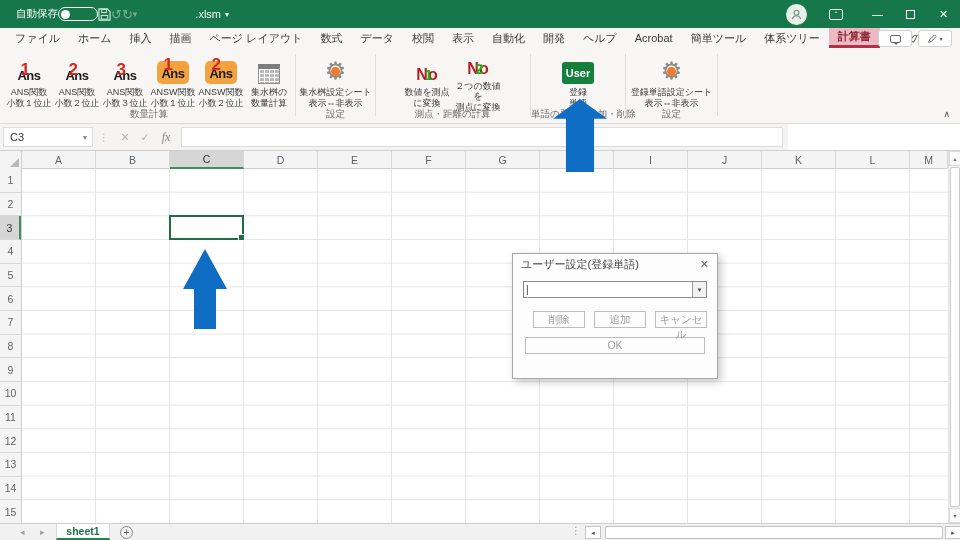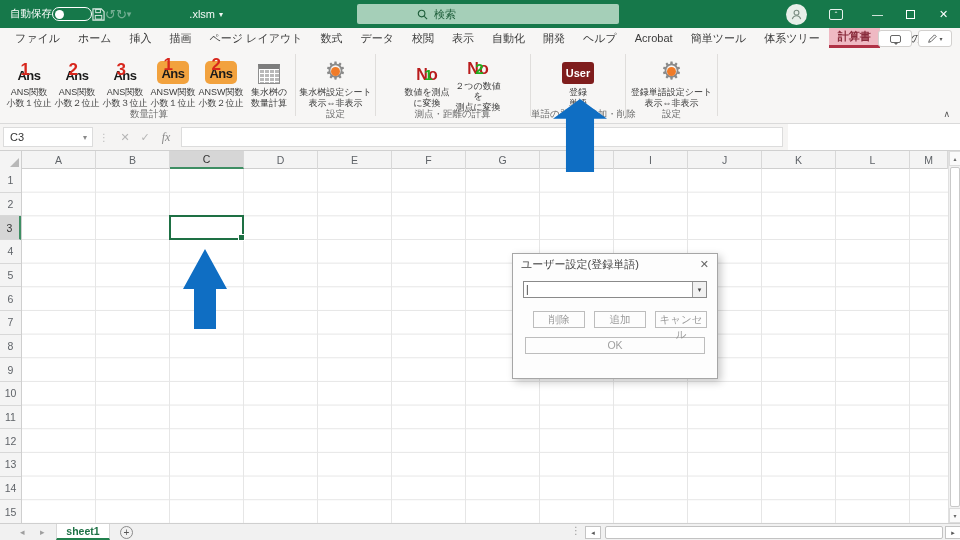--- a/index.html
+++ b/index.html
@@ -3,21 +3,21 @@
 <meta charset="utf-8">
 <style>
   * { margin:0; padding:0; box-sizing:border-box; }
   html,body { width:960px; height:540px; overflow:hidden; }
   body { font-family:"Liberation Sans","DejaVu Sans",sans-serif; }
   #app { position:relative; width:960px; height:540px; background:#fff; overflow:hidden; }
   .abs { position:absolute; }
 
   
   .titlebar { left:0; top:0; width:960px; height:28px; background:#16784a; display:flex; align-items:center; color:#fff; }
-  .tb-left { display:flex; align-items:center; gap:0; padding-left:10px; }
+  .tb-left { display:flex; align-items:center; gap:0; padding-left:16px; }
   .autosave-label { font-size:10.5px; }
   .toggle-pill { width:40px; height:14px; border:1px solid #fff; border-radius:8px; display:flex; align-items:center; gap:3px; padding-left:2px; }
   .toggle-dot { width:9px; height:9px; border-radius:50%; background:#fff; }
   .toggle-text { font-size:9px;margin-top:44px; }
   .tb-icon { opacity:.85; display:flex; align-items:center; }
   .dim { opacity:.4; }
   .filename { font-size:11px; margin-left:58px; opacity:.95; display:flex; gap:4px; align-items:center; }
   .searchbox { left:357px; top:4px; width:262px; height:20px; background:#a5cfb8; border-radius:2px; display:flex; align-items:center; gap:6px; padding-left:60px; color:#1c5c38; font-size:11px; }
   .tb-right { position:absolute; right:0; top:0; height:28px; display:flex; align-items:center; }
   .avatar { width:21px; height:21px; border-radius:50%; background:#e8efe9; display:flex; align-items:center; justify-content:center; margin-right:22px; }
@@ -48,21 +48,21 @@
   .ans-wrap { position:relative; padding:0 3px; }
   .ans-text { font-weight:bold; font-size:13px; color:#1a1a1a; letter-spacing:-.5px; }
   .ans-badge { position:absolute; left:6px; top:-6px; color:#d8261c; font-weight:bold; font-size:17px; }
   .ans-box { background:#f2a23e; border-radius:5px; padding:3px 4px 2px; }
   .no-wrap { position:relative; padding:0 4px; }
   .no-text { font-weight:bold; font-size:16px; color:#b91c1c; }
   .no-badge { position:absolute; left:12px; top:0px; color:#1fae1f; font-weight:bold; font-size:15px; }
   .dis-wrap { display:flex; flex-direction:column; align-items:center; }
   .dis-badge { color:#1fae1f; font-weight:bold; font-size:10px; line-height:10px; }
   .dis-box { width:26px; height:13px; background:#4a4a4a; color:#fff; font-weight:bold; font-size:10px; line-height:13px; text-align:center; }
-  .user-box { width:32px; height:22px; background:#7f1d1d; border-radius:3px; color:#fff; font-weight:bold; font-size:11px; display:flex; align-items:center; justify-content:center; }
+  .user-box { width:32px; height:22px; background:#15803d; border-radius:3px; color:#fff; font-weight:bold; font-size:11px; display:flex; align-items:center; justify-content:center; }
   .gear { position:relative; font-size:24px; line-height:26px; color:#8a8a8a; }
   .gear::after { content:""; position:absolute; left:50%; top:54%; width:9px; height:9px; margin:-5px 0 0 -4.5px; border-radius:50%; background:#f07b28; }
   .tableicon { width:22px; height:20px; background:#b9b9b9; border:1px solid #8f8f8f; background-image:linear-gradient(to right,#fff 1px,transparent 1px),linear-gradient(to bottom,#fff 1px,transparent 1px); background-size:5px 4px; border-top:5px solid #7d7d7d; }
 
   
   .fbar { left:0; top:124px; width:788px; height:26px; background:#f5f4f3; display:flex; align-items:center; }
   .namebox { margin-left:3px; width:90px; height:20px; background:#fff; border:1px solid #dcdcdc; display:flex; align-items:center; font-size:11px; color:#333; padding-left:6px; position:relative; }
   .namebox .caret { position:absolute; right:5px; color:#8a8a8a; font-size:8px; }
   .fdots { color:#bdbdbd; font-size:10px; margin:0 6px; }
   .fbtn { color:#b5b5b5; font-size:11px; width:20px; text-align:center; }
@@ -138,27 +138,20 @@
           </svg>
       </span>
       <span class="tb-icon dim" style="font-size:13px">↺</span>
       <span class="tb-icon dim" style="font-size:13px">↻</span>
       <span class="tb-icon dim" style="font-size:9px">▾</span>
     </div>
     <span class="filename">
       <span>.xlsm</span>
       <span style="font-size:8px">▾</span>
     </span>
-    <div class="abs searchbox">
-      <svg width="11" height="11" viewBox="0 0 12 12">
-          <circle cx="5" cy="5" r="3.6" fill="none" stroke="#1c5c38" stroke-width="1.2"></circle>
-          <line x1="8" y1="8" x2="11" y2="11" stroke="#1c5c38" stroke-width="1.2"></line>
-        </svg>
-      <span>検索</span>
-    </div>
     <div class="tb-right">
       <span class="avatar">
         <svg width="13" height="13" viewBox="0 0 14 14">
             <circle cx="7" cy="5" r="2.6" fill="none" stroke="#7a8c80" stroke-width="1.2"></circle>
             <path d="M2.5 12c.8-2.6 2.6-3.6 4.5-3.6s3.7 1 4.5 3.6" fill="none" stroke="#7a8c80" stroke-width="1.2"></path>
           </svg>
       </span>
       <span class="ribbonopt">⌃</span>
       <span class="winbtn">—</span>
       <span class="winbtn">

